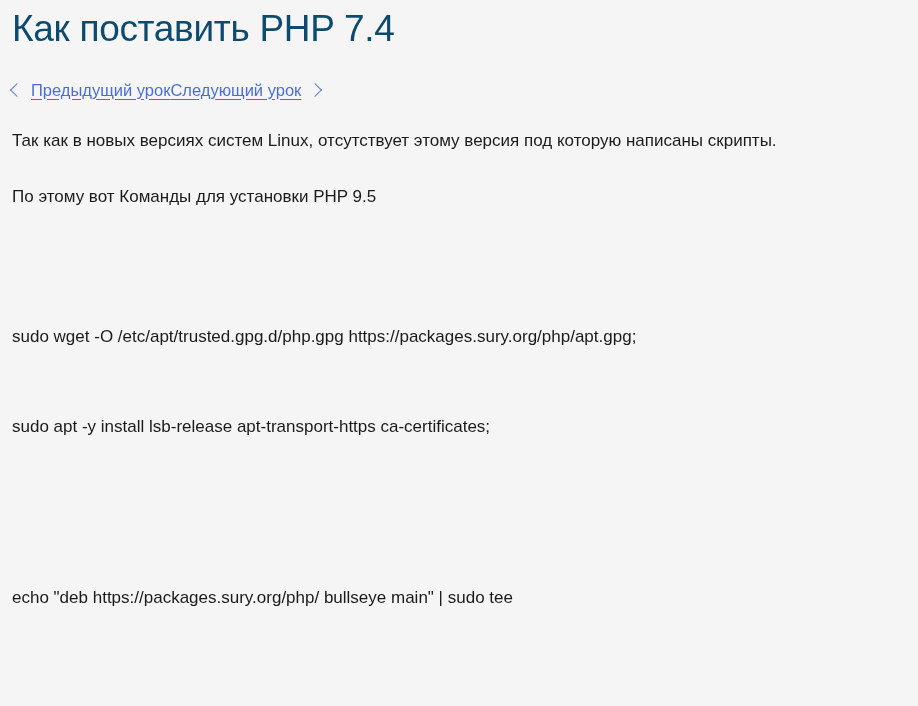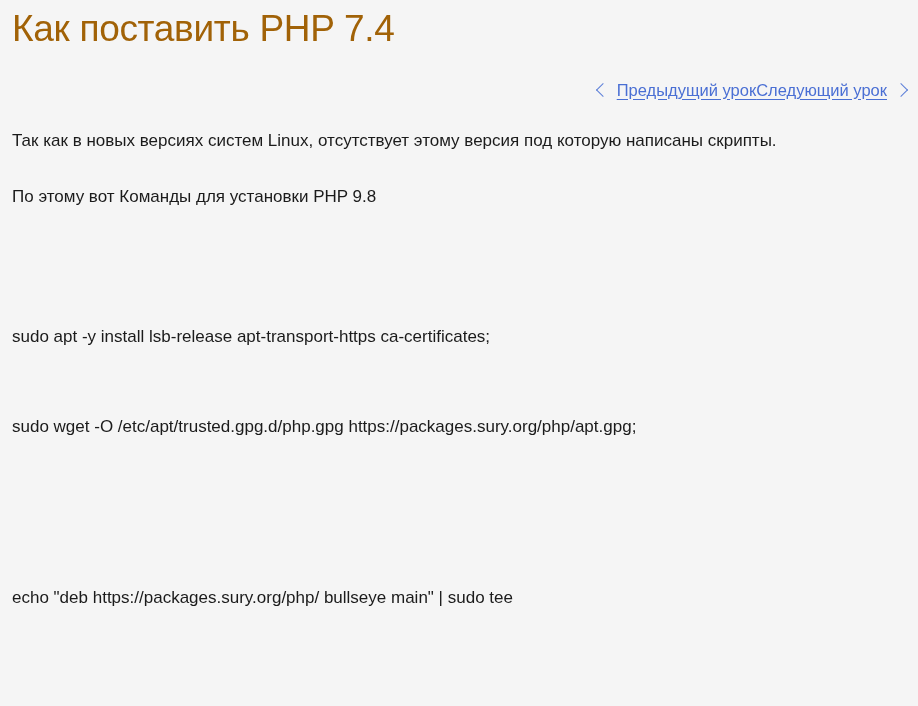--- a/index.html
+++ b/index.html
@@ -20,26 +20,26 @@
     box-sizing: border-box;
     padding: 0 12px;
     position: relative;
   }
   .page-title {
     font-size: 37px;
     font-weight: 400;
     line-height: 1.25;
     letter-spacing: -0.3px;
     margin: 6px 0 0 0;
-    color: #a16207;
+    color: #0c4a6e;
   }
   .nav-row {
     display: flex;
     align-items: center;
-    justify-content: flex-end;
+    justify-content: flex-start;
     margin-top: 26px;
     height: 24px;
   }
   .nav-link {
     display: inline-flex;
     align-items: center;
     gap: 9px;
     color: #4a6fd4;
     font-size: 16.5px;
     text-decoration: none;
@@ -104,27 +104,27 @@
     </a>
     <a class="nav-link">
       <span class="label">Следующий урок</span>
       <span class="chev right"></span>
     </a>
   </div>
 
   <div class="content">
 
     <p class="para">Так как в новых версиях систем Linux, отсутствует этому версия под которую написаны скрипты.</p>
-    <p class="para">По этому вот Команды для установки PHP 9.8</p>
+    <p class="para">По этому вот Команды для установки PHP 9.5</p>
 
     <div class="spacer"></div>
 
     <div class="code-block">
+      <span class="code-line">sudo wget -O /etc/apt/trusted.gpg.d/php.gpg https://packages.sury.org/php/apt.gpg;</span>
       <span class="code-line">sudo apt -y install lsb-release apt-transport-https ca-certificates;</span>
-      <span class="code-line">sudo wget -O /etc/apt/trusted.gpg.d/php.gpg https://packages.sury.org/php/apt.gpg;</span>
     </div>
 
     <div class="code-block">
       <span class="code-line">echo "deb https://packages.sury.org/php/ bullseye main" | sudo tee</span>
     </div>
 
   </div>
 </div>
 
 </body></html>

